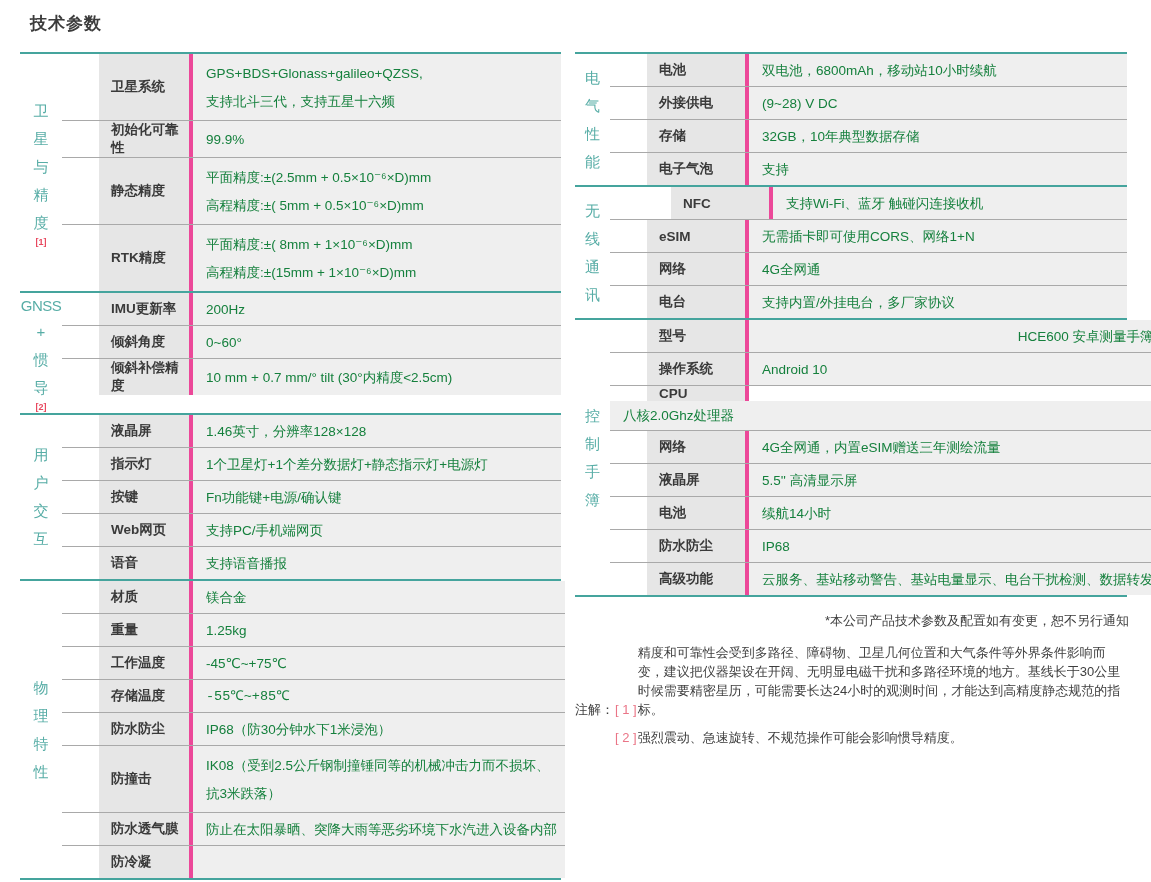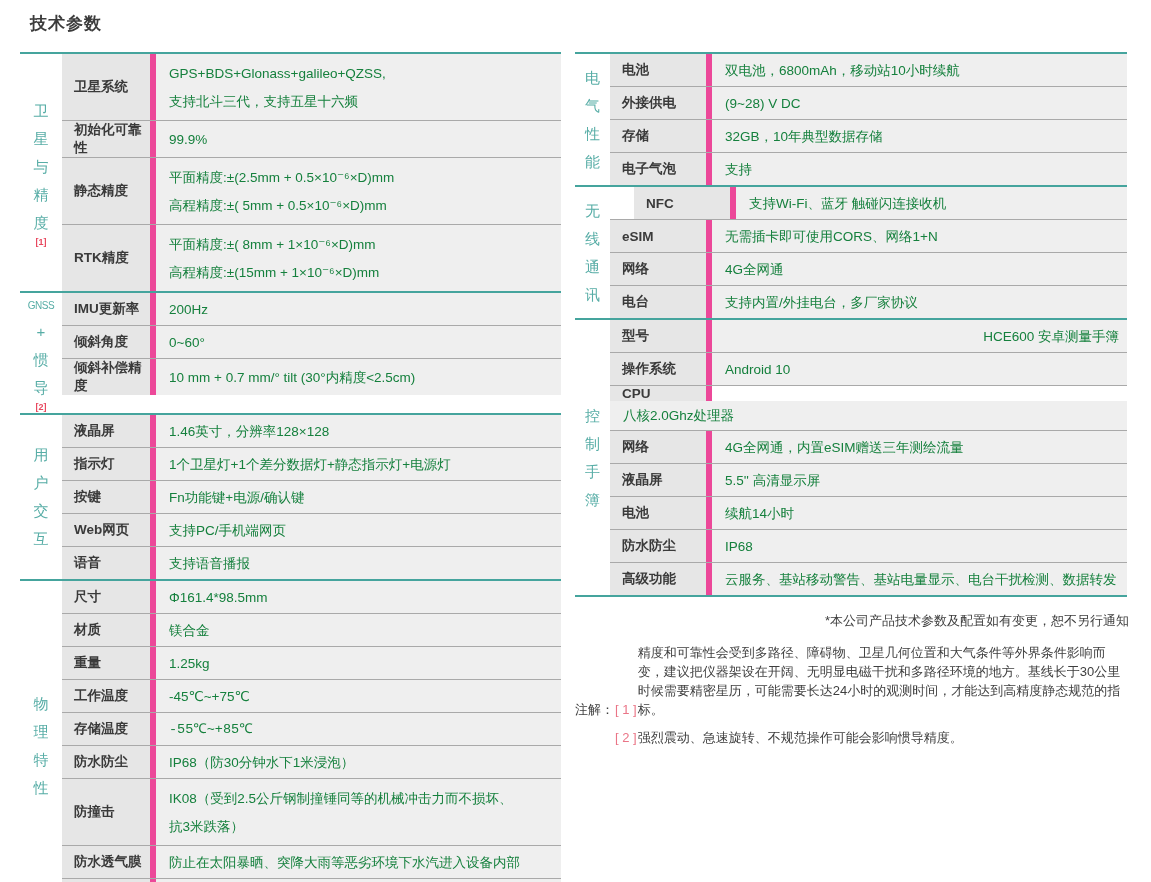--- a/index.html
+++ b/index.html
@@ -19,29 +19,29 @@
   #table-left{left:20px;width:541px;}
   #table-right{left:575px;width:552px;}
   .section{display:flex;border-top:2px solid #45a49d;align-items:stretch;}
   .cat{
     display:flex;flex-direction:column;justify-content:center;align-items:center;
     color:#57ada6;font-size:15px;line-height:28px;background:#ffffff;flex:none;
   }
   #table-left .cat{width:42px;}
   #table-right .cat{width:35px;}
   .cat-line{white-space:nowrap;}
-  .cat-line.wide{font-size:10px;letter-spacing:-0.5px;line-height:25px;text-align:center;}
+  .cat-line.wide{font-size:15px;letter-spacing:-0.5px;line-height:25px;text-align:center;}
   .cat-ref{color:#e8485f;font-size:9px;line-height:11px;font-weight:600;}
   .rows{flex:1;display:flex;flex-direction:column;}
   .row{display:flex;align-items:stretch;}
   .row + .row{border-top:1px solid #a9a9a9;}
   .name{
     flex:none;background:#e6e6e6;display:flex;align-items:center;
     padding-left:12px;font-size:13.5px;font-weight:600;color:#3a3a3a;
-    border-right:6px solid #ec4899;box-sizing:border-box;
+    border-right:4px solid #ec4899;box-sizing:border-box;margin-left:37px;
   }
   #table-left .name{width:94px;}
   #table-right .name{width:102px;}
   .value{
     flex:1;background:#efefef;display:flex;flex-direction:column;
     justify-content:center;gap:11px;padding:6px 8px 6px 13px;
     font-size:13.5px;color:#15803d;box-sizing:border-box;
   }
   .value-line{line-height:17px;white-space:nowrap;}
   .notes{position:absolute;left:575px;top:612px;width:554px;font-size:13px;color:#3e3e3e;}
@@ -167,26 +167,20 @@
       </div>
     </div>
     <div class="section">
       <div class="cat">
         <div class="cat-line">物</div>
         <div class="cat-line">理</div>
         <div class="cat-line">特</div>
         <div class="cat-line">性</div>
       </div>
       <div class="rows">
-        <div class="row" style="min-height: 32px;">
-          <div class="name">尺寸</div>
-          <div class="value">
-            <div class="value-line">Φ161.4*98.5mm</div>
-          </div>
-        </div>
         <div class="row" style="min-height: 32px;">
           <div class="name">材质</div>
           <div class="value">
             <div class="value-line">镁合金</div>
           </div>
         </div>
         <div class="row" style="min-height: 32px;">
           <div class="name">重量</div>
           <div class="value">
             <div class="value-line">1.25kg</div>

